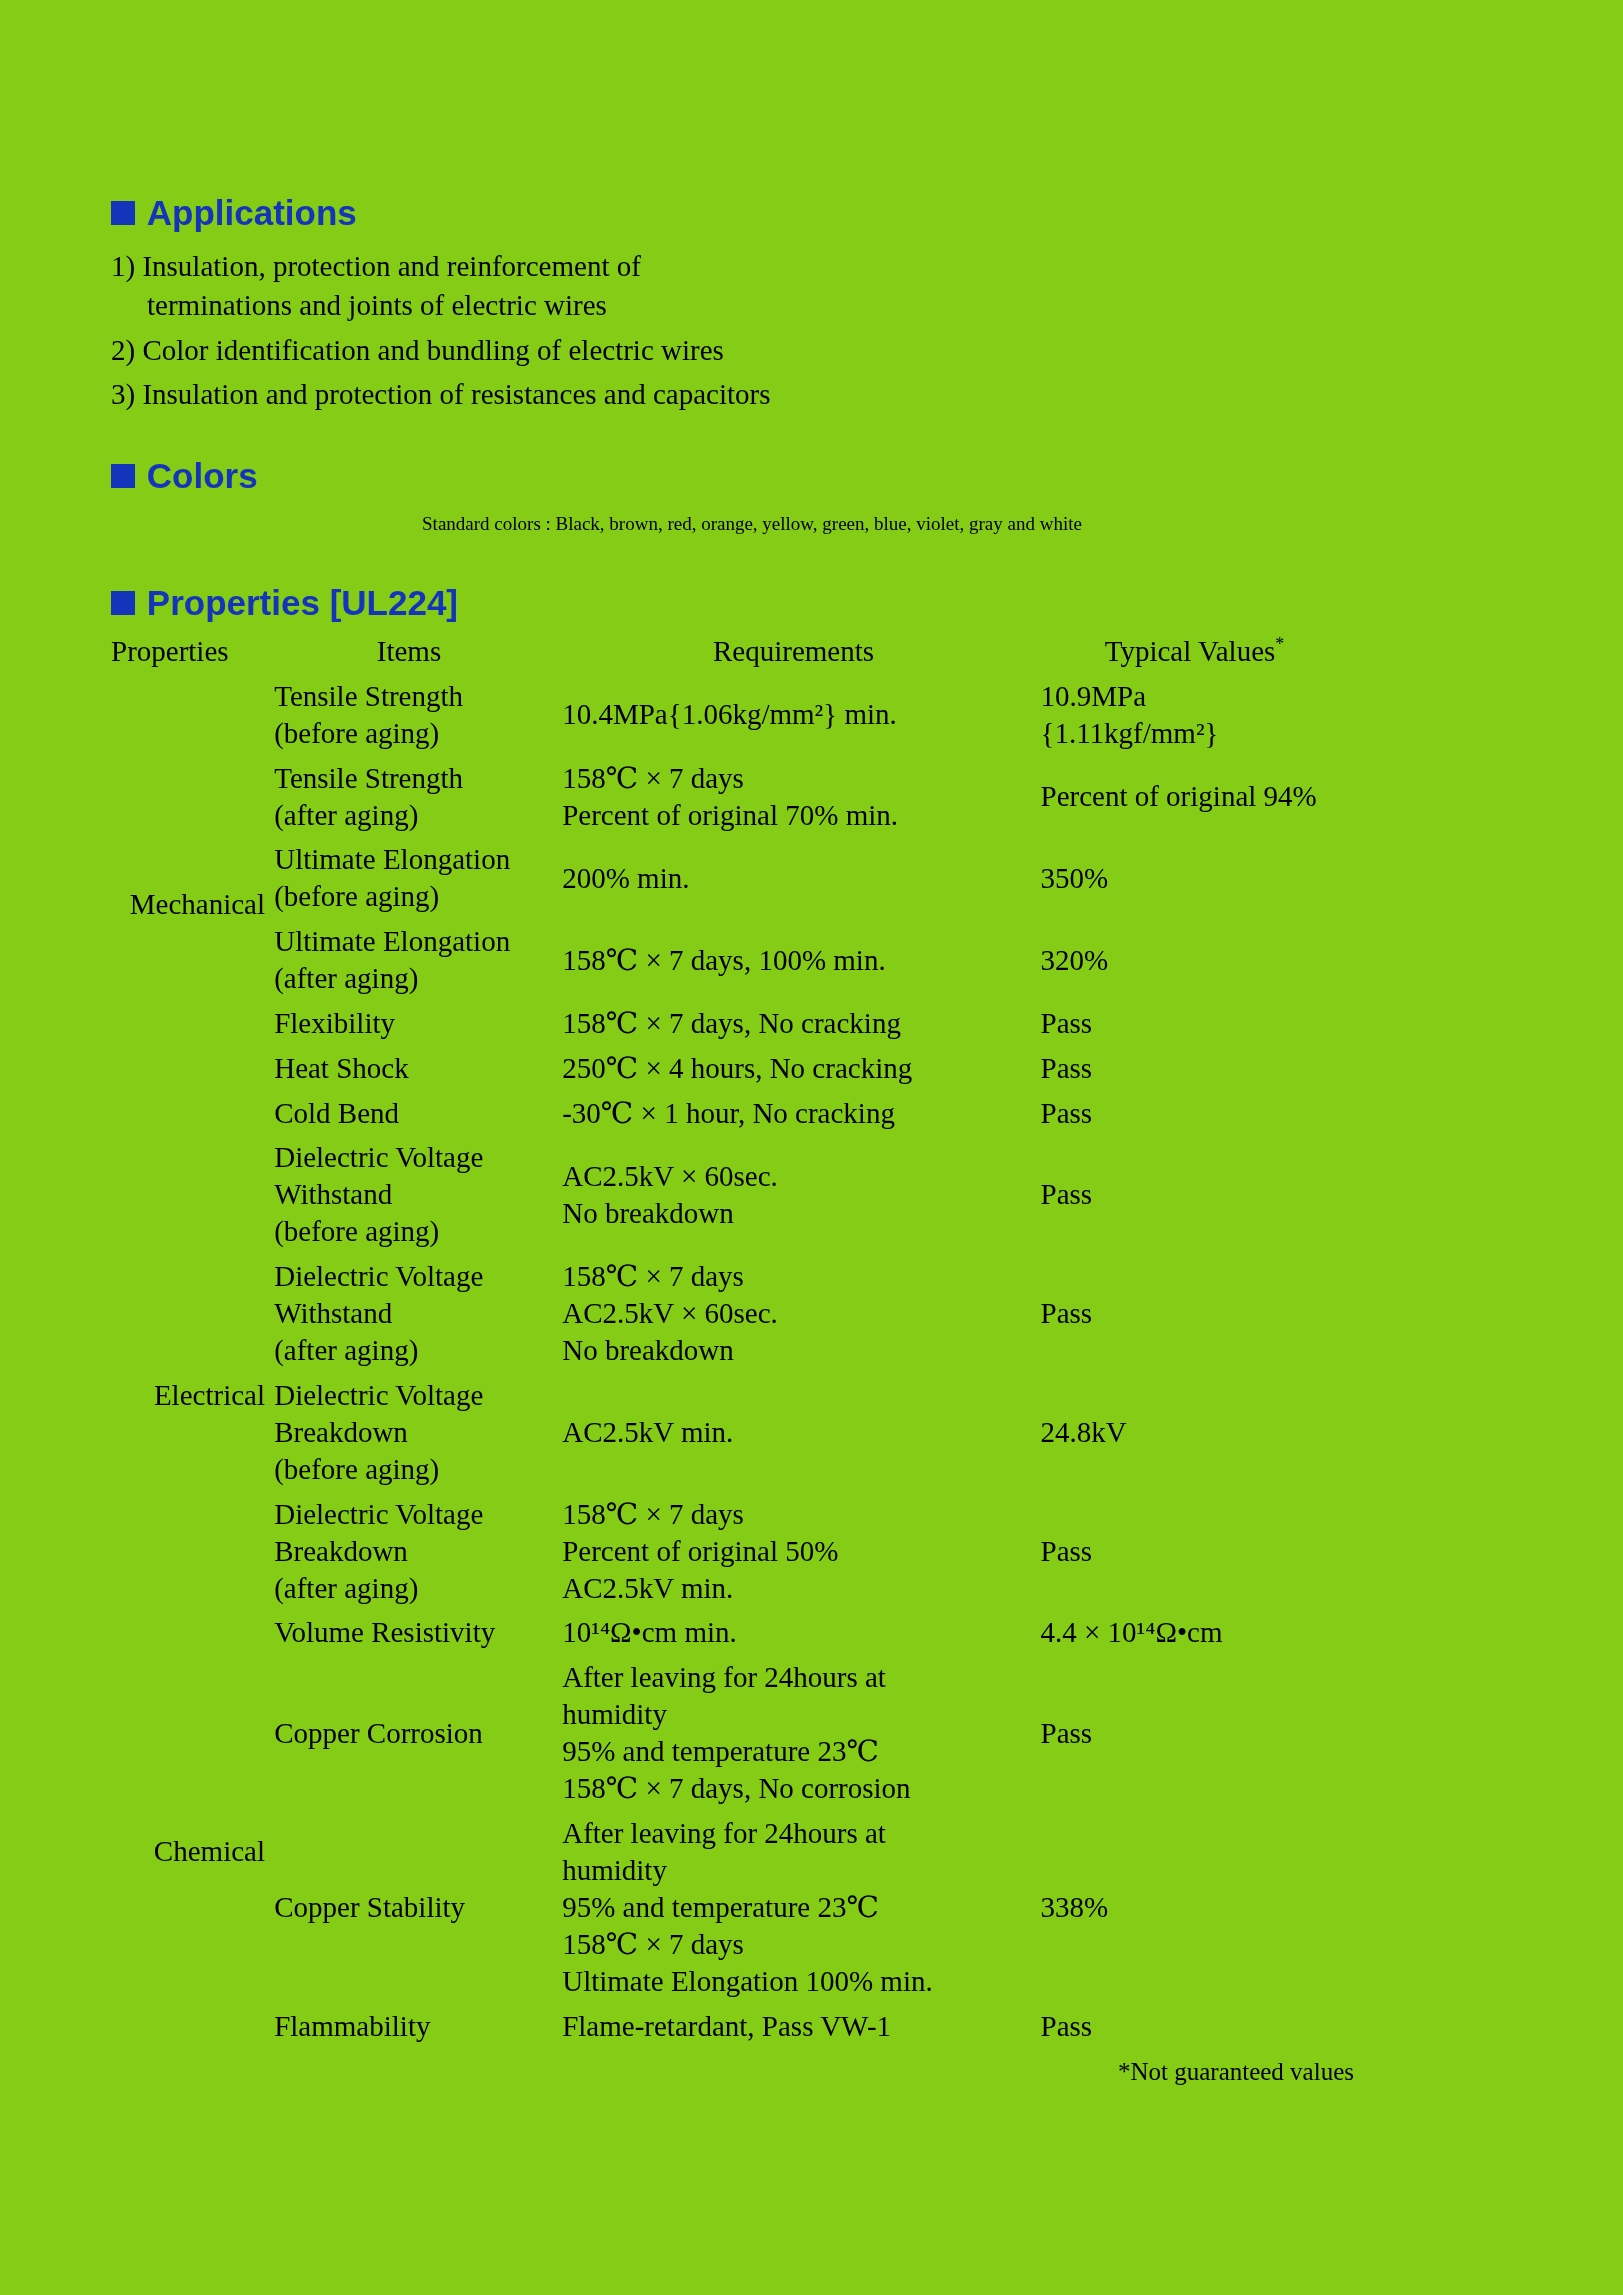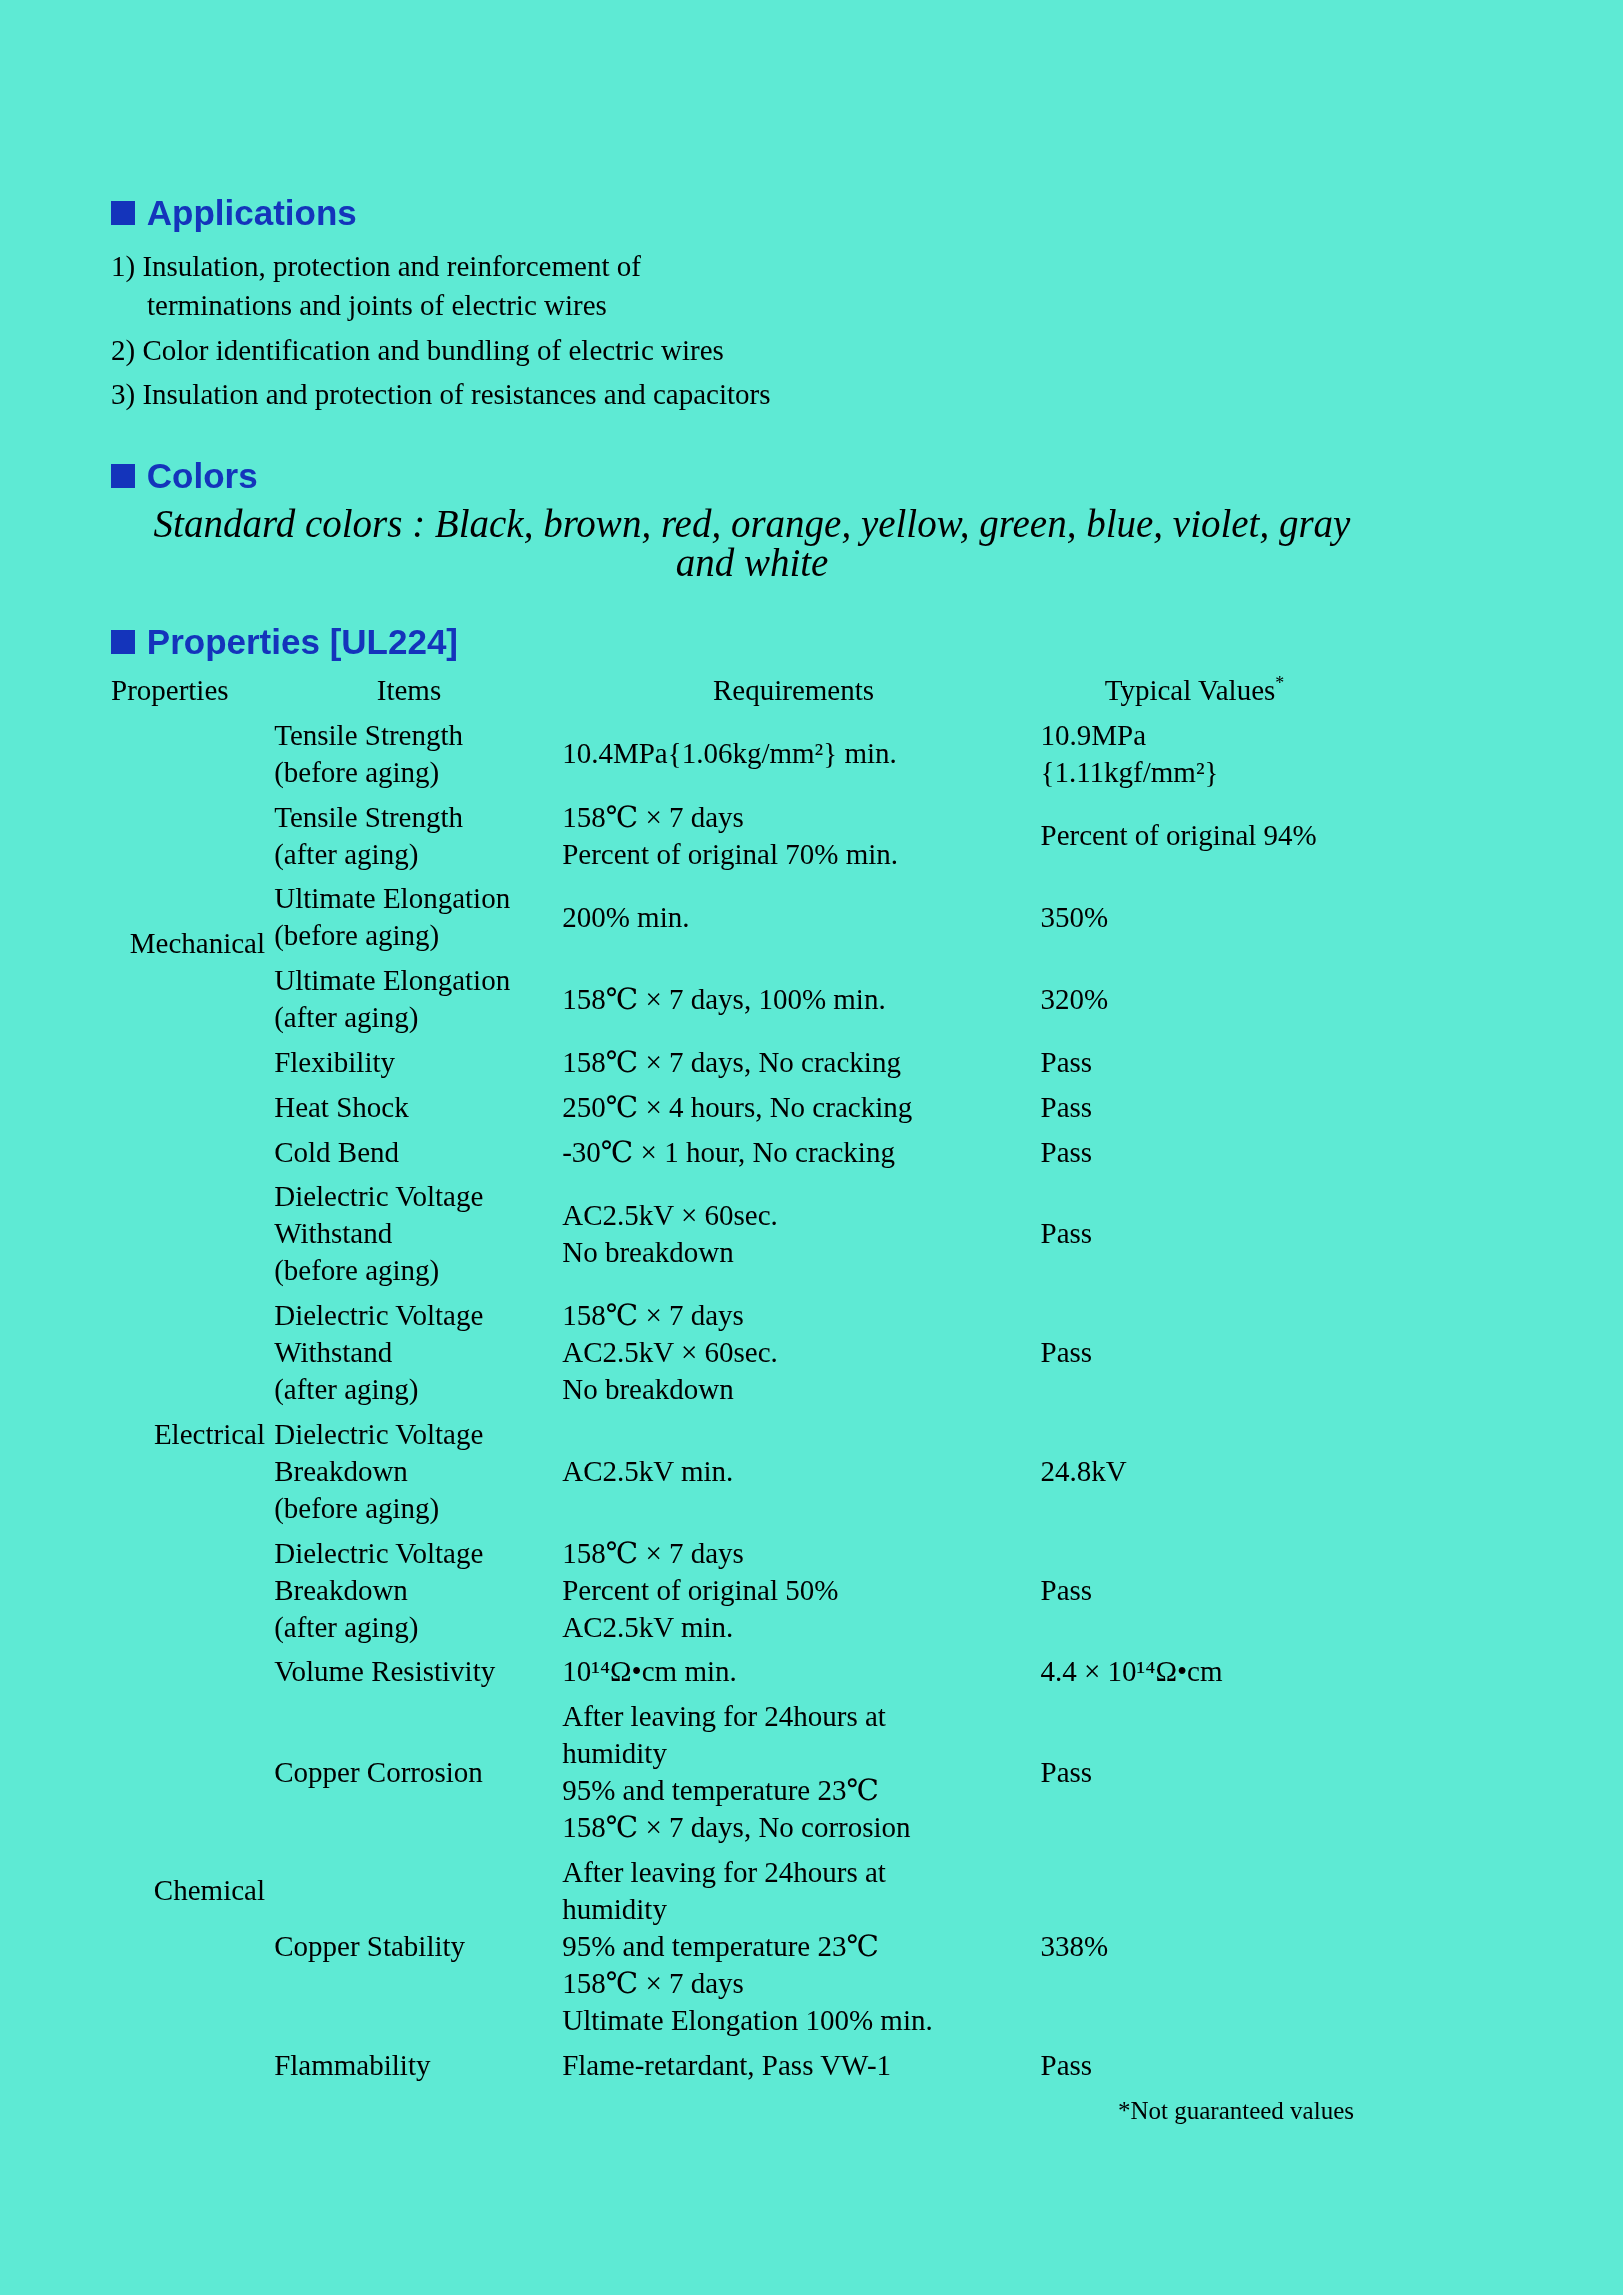--- a/index.html
+++ b/index.html
@@ -1,20 +1,20 @@
 <!DOCTYPE html>
 <html style="--accent: #1434bb;font-size:10.5px"><head>
 <meta charset="utf-8">
 <style>
   html,body { margin:0; padding:0; background:#e8e8e8; }
   .page {
     position: relative;
     width: 1623px;
     height: 2295px;
-    background: #5eead4;
+    background: #84cc16;
     margin: 0 auto;
     font-family: "Liberation Serif", "DejaVu Serif", serif;
     color: #000000;
     overflow: hidden;
   }
   .content {
     position: absolute;
     left: 111px;
     top: 0;
     width: 1246px;
@@ -45,23 +45,22 @@
   .app-item {
     white-space: pre-line;
     padding-left: 36px;
     text-indent: -36px;
     margin-bottom: 5.2px;
   }
   .colors-section { margin-top: 41px; text-align: center; }
   .colors-body {
     margin-top: 7.9px;
     margin-left: 36px;
-    font-size: 39px;
+    font-size: 19px;
     line-height: 39px;
-    font-style: italic;
   }
   .properties-section { margin-top: 39px; }
   table.props {
     margin-top: 6.5px;
     border-collapse: collapse;
     table-layout: fixed;
     width: 1243px;
     font-size: 29px;
     line-height: 37px;
   }

